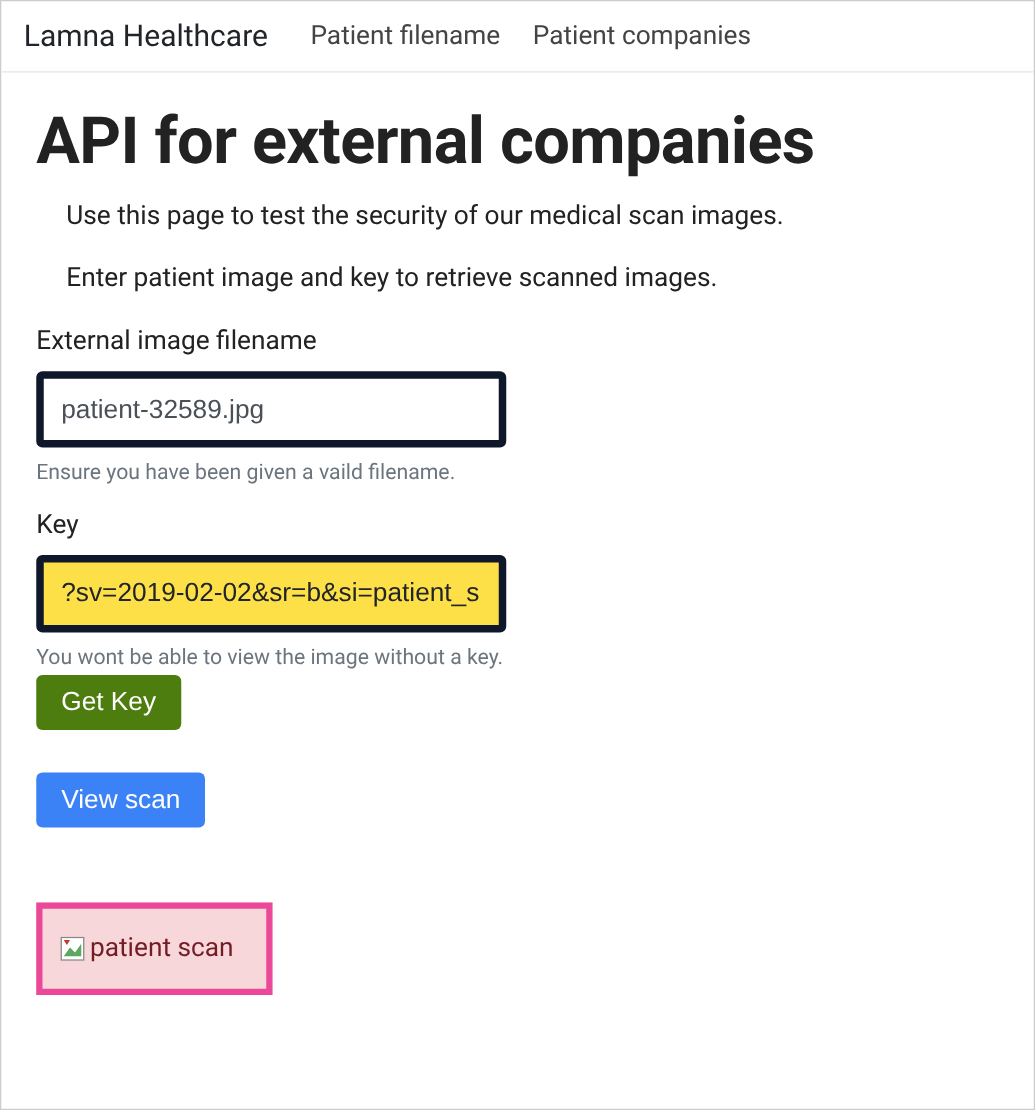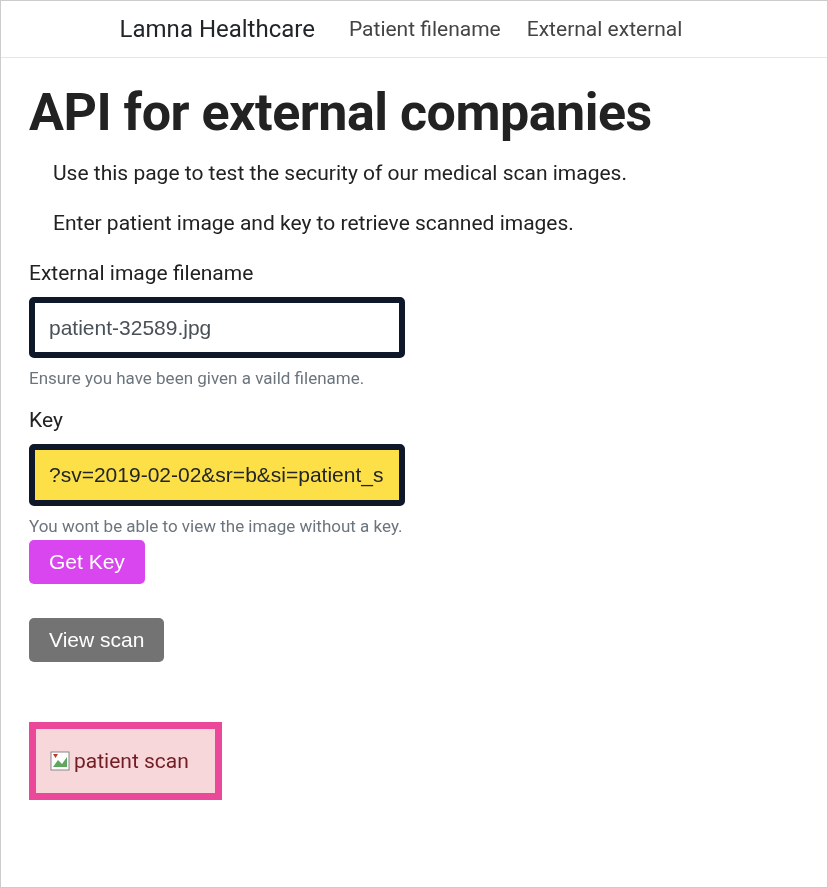--- a/index.html
+++ b/index.html
@@ -11,21 +11,20 @@
     height:888px;
     border:1px solid #ccc;
   }
   
   .navbar {
     display:flex;
     align-items:center;
     padding:14px 18px;
     border-bottom:1px solid #e5e5e5;
     font-size:21px;
-    justify-content:center;
   }
   .navbar-brand {
     font-size:24px;
     color:#212529;
     margin-right:34px;
   }
   .nav-link {
     color:#444;
     margin-right:26px;
     font-size:21px;
@@ -80,47 +79,47 @@
   
   .btn {
     display:inline-block;
     font-size:21px;
     padding:10px 20px;
     border:none;
     border-radius:5px;
     color:#fff;
     cursor:pointer;
   }
-  .btn-success { background:#d946ef; }
-  .btn-primary { background:#737373; margin-top:26px;}
+  .btn-success { background:#4d7c0f; }
+  .btn-primary { background:#3b82f6; margin-top:26px;}
   
   .img-box {
     margin-top:60px;
     display:inline-flex;
     align-items:center;
     background:#f8d7da;
-    border:7px solid #ec4899;
+    border:5px solid #ec4899;
     padding:20px 26px 20px 14px;
     color:#721c24;
     font-size:21px;
   }
   .broken-img-icon {
     width:20px;
     height:20px;
     margin-right:4px;
     display:inline-block;
   }
 </style>
 </head>
 <body>
 
 <div class="navbar">
   <span class="navbar-brand">Lamna Healthcare</span>
   <span class="nav-link">Patient filename</span>
-  <span class="nav-link">External external</span>
+  <span class="nav-link">Patient companies</span>
 </div>
 
 <div class="container">
   <h1 class="page-title">API for external companies</h1>
   <p class="lead">Use this page to test the security of our medical scan images.</p>
   <p class="lead">Enter patient image and key to retrieve scanned images.</p>
 
   
   <div class="form-group">
     <label class="form-label">External image filename</label>

